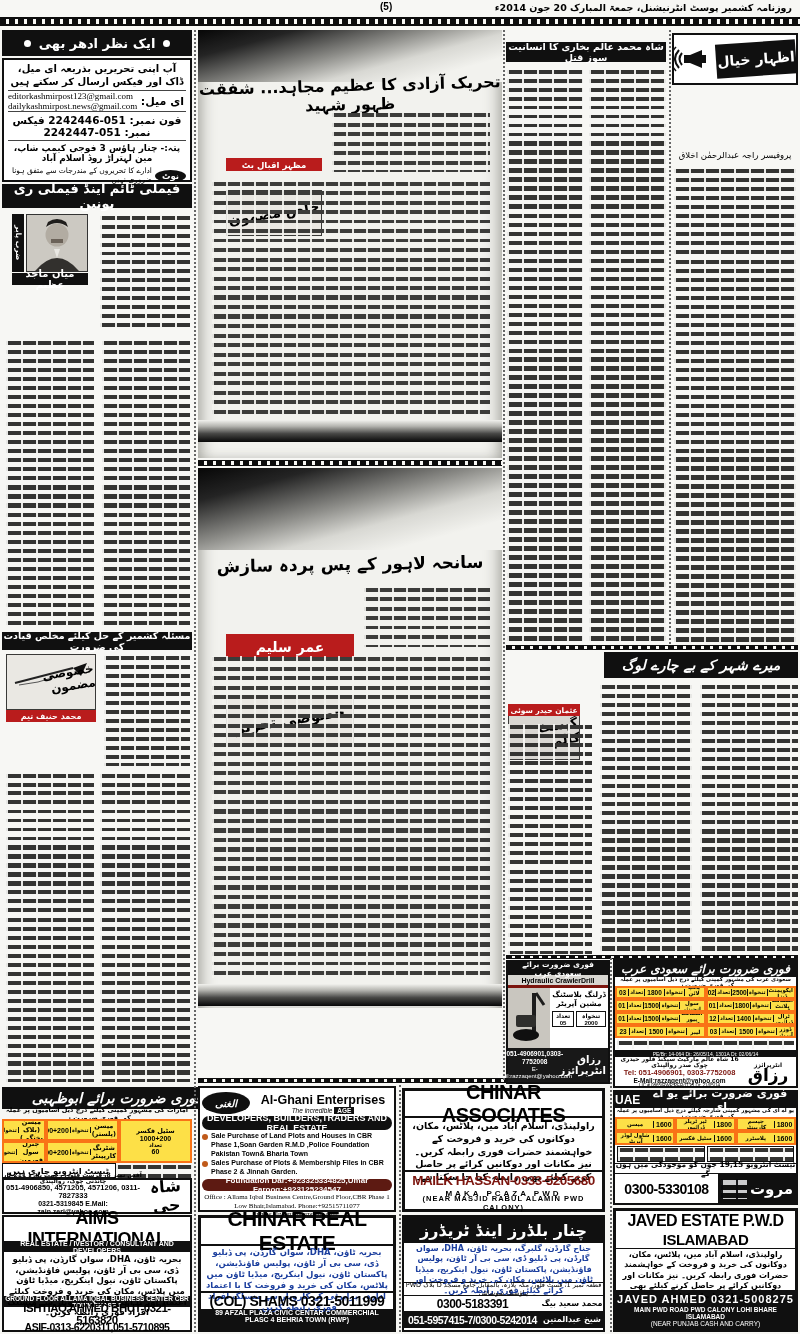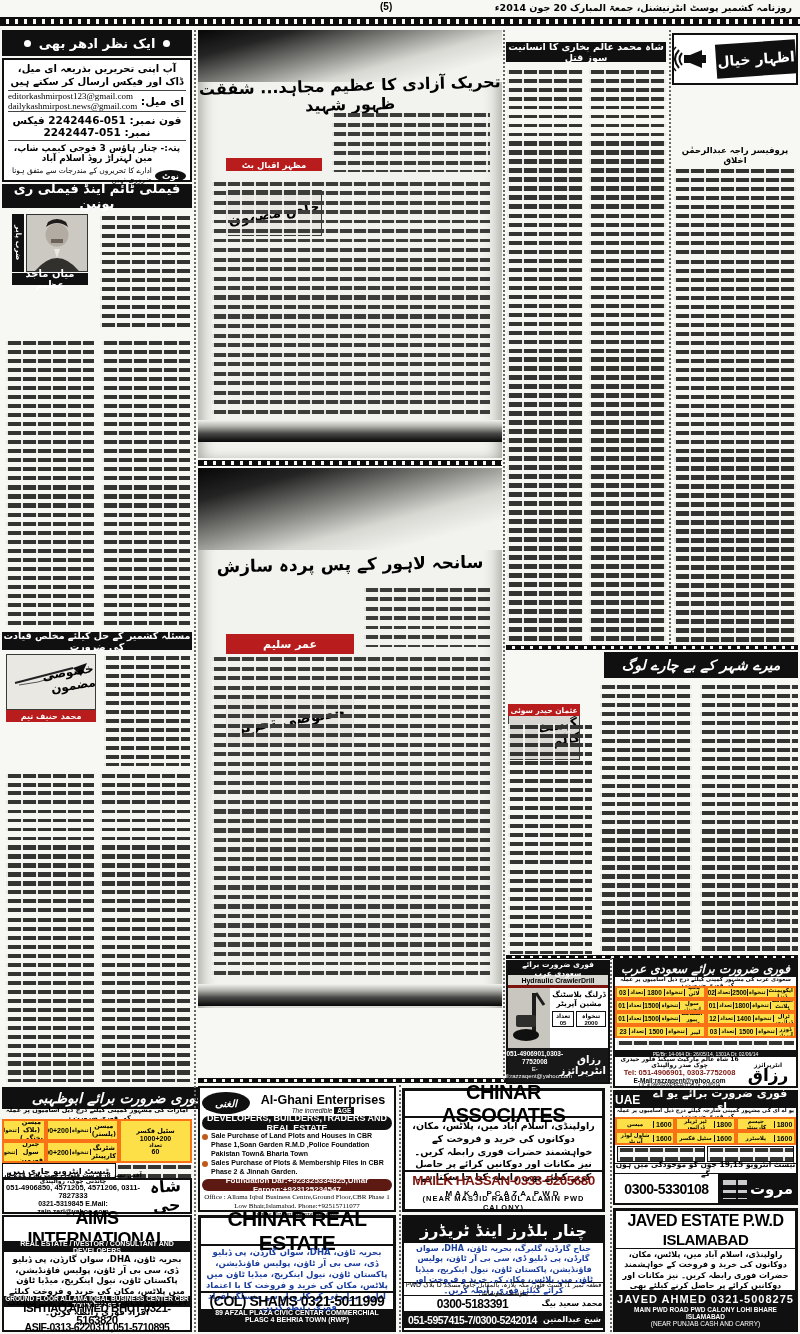--- a/index.html
+++ b/index.html
@@ -163,41 +163,41 @@
   </div>
 
   <div class="abs tick" style="left:198px;top:460px;width:304px;height:6px;border-top-width:1px;border-bottom-width:1px"></div>
 
   <div class="abs parch" style="left:198px;top:468px;width:304px;height:540px">
     <div class="rolltop" style="height:82px"></div>
     <div class="u bar" style="height:28px;font-size:17px;font-weight:bold;transform:rotate(-1deg)">سانحہ لاہور کے پس پردہ سازش</div>
     <div class="abs tagbox" style="left:28px;top:118px;width:128px;height:48px">
         <span class="u" style="font-size:15px">خصوصی تحریر</span>
       </div>
-    <div class="abs tagauth u" style="left:28px;top:166px;width:128px;height:20px;font-size:11px;font-weight:bold">عمر سلیم</div>
+    <div class="abs tagauth u" style="left:28px;top:166px;width:128px;height:26px;font-size:14px;font-weight:bold">عمر سلیم</div>
     <div class="abs simP" style="left:166px;top:118px;width:126px;height:61px"></div>
     <div class="abs simP" style="left:14px;top:188px;width:278px;height:322px"></div>
     <div class="rollbot abs" style="left:0;top:516px;width:100%;height:22px"></div>
   </div>
 
   <div class="abs bb bar u" style="left:506px;top:42px;width:160px;height:20px;font-size:9.5px;font-weight:bold">شاہ محمد عالم بخاری کا انسانیت سوز قتل</div>
   <div class="abs sim" style="left:507px;top:68px;width:76px;height:576px"></div>
   <div class="abs sim" style="left:589px;top:68px;width:77px;height:576px"></div>
 
   <div class="abs box" style="left:672px;top:33px;width:126px;height:52px;display:flex;align-items:center">
     <svg width="42" height="36" viewBox="0 0 42 30">
       <path d="M28 6 L16 11 H10 V19 H16 L28 24 Z" fill="#101010"></path>
       <rect x="28" y="11" width="4" height="8" fill="#101010"></rect>
       <path d="M8 9 q-5 6 0 12" stroke="#101010" stroke-width="2" fill="none"></path>
       <path d="M5 6 q-8 9 0 18" stroke="#101010" stroke-width="2" fill="none"></path>
       <path d="M2 3 q-11 12 0 24" stroke="#101010" stroke-width="1.5" fill="none"></path>
     </svg>
     <span class="bb bar u" style="flex:1;height:34px;font-size:14px;font-weight:bold;transform:rotate(-4deg)">اظہار خیال</span>
   </div>
-  <div class="abs u bar" style="left:672px;top:148px;width:126px;height:14px;font-size:8.5px;font-weight:bold">پروفیسر راجہ عبدالرحمٰن اخلاق</div>
+  <div class="abs u bar" style="left:672px;top:148px;width:126px;height:14px;font-size:8.5px;font-weight:normal">پروفیسر راجہ عبدالرحمٰن اخلاق</div>
   <div class="abs sim" style="left:674px;top:168px;width:122px;height:476px"></div>
 
   <div class="abs tick" style="left:506px;top:645px;width:292px;height:5px;border-top-width:1px;border-bottom-width:1px"></div>
   <div class="abs bb bar u" style="left:604px;top:652px;width:194px;height:26px;font-size:14px;font-weight:bold;font-style:italic">میرے شہر کے بے چارے لوگ</div>
   <div class="abs tagbox" style="left:508px;top:654px;width:72px;height:50px;background:#d9d7d2">
       <span class="u" style="font-size:13px">گیسٹ کالم</span>
     </div>
   <div class="abs tagauth u" style="left:508px;top:704px;width:72px;height:12px;font-size:7.5px;font-weight:bold">عثمان حیدر سوئی</div>
   <div class="abs sim" style="left:508px;top:724px;width:84px;height:230px"></div>
   <div class="abs sim" style="left:600px;top:684px;width:92px;height:270px"></div>

